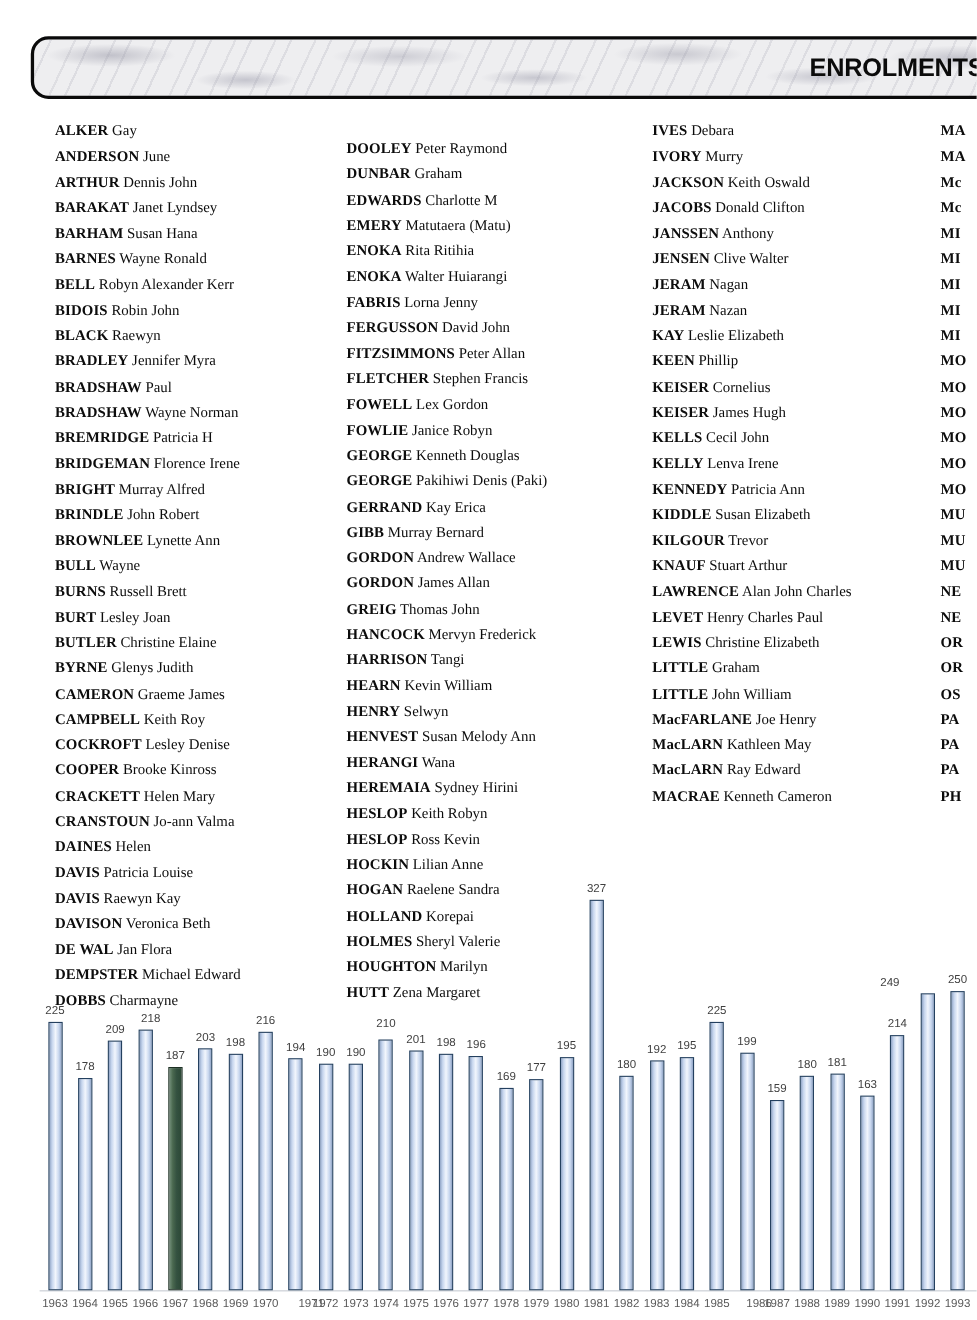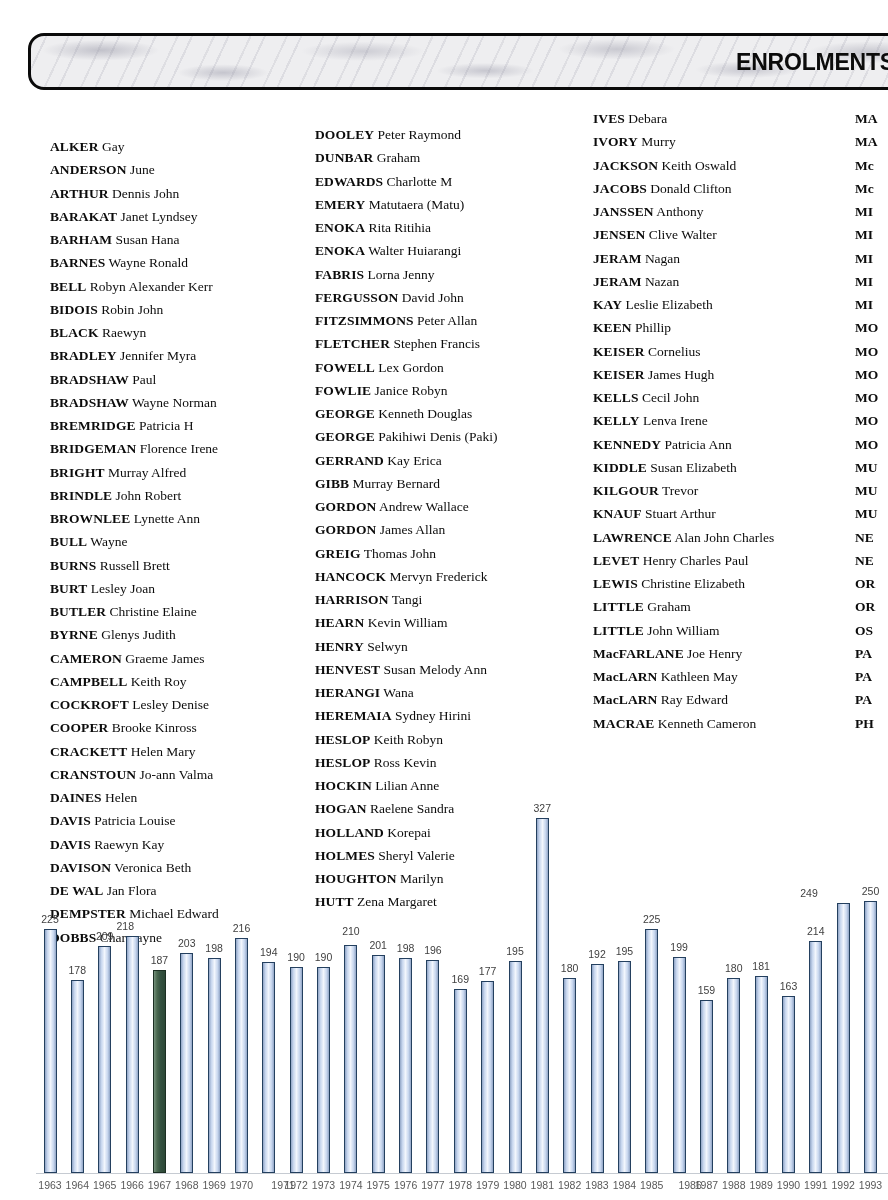--- a/index.html
+++ b/index.html
@@ -84,21 +84,21 @@
 </head>
 <body>
 
 <div class="page">
 
   <div class="banner">
     <div class="banner-title">ENROLMENTS</div>
   </div>
 
   <div class="names">
-      <div class="col" style="left: 50px; margin-top: 28px;">
+      <div class="col" style="left: 50px;">
         <div class="entry"><b>ALKER</b> Gay</div>
         <div class="entry"><b>ANDERSON</b> June</div>
         <div class="entry"><b>ARTHUR</b> Dennis John</div>
         <div class="entry"><b>BARAKAT</b> Janet Lyndsey</div>
         <div class="entry"><b>BARHAM</b> Susan Hana</div>
         <div class="entry"><b>BARNES</b> Wayne Ronald</div>
         <div class="entry"><b>BELL</b> Robyn Alexander Kerr</div>
         <div class="entry"><b>BIDOIS</b> Robin John</div>
         <div class="entry"><b>BLACK</b> Raewyn</div>
         <div class="entry"><b>BRADLEY</b> Jennifer Myra</div>
@@ -229,21 +229,21 @@
   <div class="bar" style="left: 43.5px; height: 244px;"></div>
       <div class="val-label" style="left: 32px; bottom: 275px;">225</div>
       <div class="tick-label" style="left: 32px;">1963</div>
       <div class="bar" style="left: 70.8px; height: 193px;"></div>
       <div class="val-label" style="left: 59.3px; bottom: 224px;">178</div>
       <div class="tick-label" style="left: 59.3px;">1964</div>
       <div class="bar" style="left: 98.2px; height: 227px;"></div>
       <div class="val-label" style="left: 86.7px; bottom: 258px;">209</div>
       <div class="tick-label" style="left: 86.7px;">1965</div>
       <div class="bar" style="left: 125.6px; height: 237px;"></div>
-      <div class="val-label" style="left: 98px; bottom: 268px; text-align: right;">218</div>
+      <div class="val-label" style="left: 119px; bottom: 268px;">218</div>
       <div class="tick-label" style="left: 114.1px;">1966</div>
       <div class="bar hl" style="left: 152.9px; height: 203px;"></div>
       <div class="val-label" style="left: 141.4px; bottom: 234px;">187</div>
       <div class="tick-label" style="left: 141.4px;">1967</div>
       <div class="bar" style="left: 180.3px; height: 220px;"></div>
       <div class="val-label" style="left: 168.8px; bottom: 251px;">203</div>
       <div class="tick-label" style="left: 168.8px;">1968</div>
       <div class="bar" style="left: 207.6px; height: 215px;"></div>
       <div class="val-label" style="left: 196.1px; bottom: 246px;">198</div>
       <div class="tick-label" style="left: 196.1px;">1969</div>

